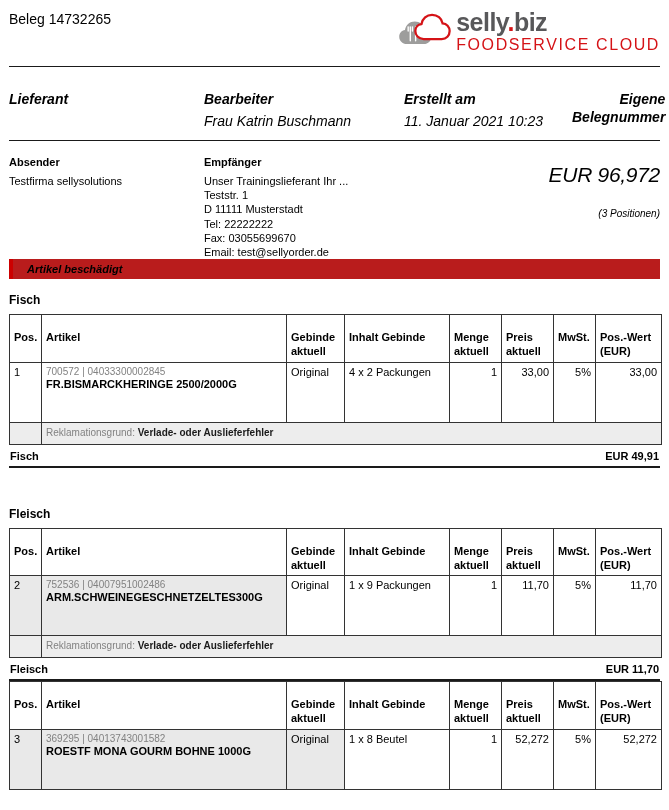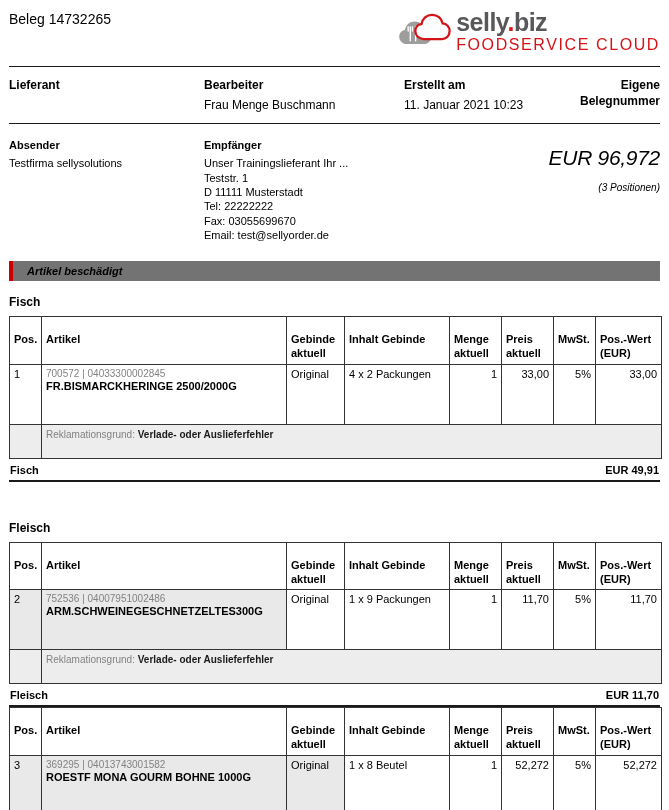--- a/index.html
+++ b/index.html
@@ -11,48 +11,48 @@
   .doc-title { font-size:17px; font-weight:bold; line-height:1.2; }
   .doc-subtitle { font-size:14px; margin-top:3px; }
   .logo { display:flex; align-items:flex-start; gap:4px; padding-top:2px; }
   .logo-txt { line-height:1; }
   .logo-name { font-size:25px; font-weight:bold; color:#58585a; letter-spacing:-0.5px; }
   .logo-name .dot { color:#d51317; }
   .logo-tag { font-size:16px; color:#d51317; letter-spacing:1.6px; margin-top:2px; white-space:nowrap; }
   .rule { border:none; border-top:1px solid #1a1a1a; margin-top:10px; }
 
   
-  .meta { display:grid; grid-template-columns:195px 200px 168px 1fr; margin-top:11px; font-size:12px; line-height:1.3; }
+  .meta { display:grid; grid-template-columns:195px 200px 168px 1fr; margin-top:23px; font-size:14px; line-height:1.3;font-style:italic; }
   .lbl { font-weight:bold; }
   .val { margin-top:4px; }
   .meta .right, .lbl.right { text-align:right; }
 
   
   .parties { display:grid; grid-template-columns:195px 250px 1fr; margin-top:14px; font-size:11px; line-height:1.3; }
   .total { text-align:right; padding-top:6px;font-style:italic; }
   .total-amount { font-size:21px; letter-spacing:-0.3px; }
-  .total-pos { font-size:10px; margin-top:10px; }
-
-  
-  .note { margin-top:19px; background:#737373; border-left:4px solid #cc0000; padding:4px 0 4px 14px; font-size:11px; font-weight:bold; font-style:italic; }
+  .total-pos { font-size:10px; margin-top:18px; }
+
+  
+  .note { background:#b91c1c; border-left:4px solid #cc0000; padding:4px 0 4px 14px; font-size:11px; font-weight:bold; font-style:italic; }
 
   
   .sec-title { font-size:12px; font-weight:bold; margin:14px 0 7px; }
   .sec-title.gap { margin-top:39px; }
 
   table { width:100%; border-collapse:collapse; table-layout:fixed; font-size:11px; }
   col.c-pos{width:32px} col.c-art{width:245px} col.c-geb{width:58px} col.c-inh{width:105px}
   col.c-men{width:52px} col.c-pre{width:52px} col.c-mws{width:42px} col.c-wer{width:66px}
   th, td { border:1px solid #333; vertical-align:top; text-align:left; padding:3px 4px; }
   th { font-weight:bold; line-height:1.25; padding-top:16px; height:36px; }
   tr.data td { height:60px; }
   td.num, th.num-h { text-align:right; }
   .art-code { color:#828282; font-size:10px; }
   .art-name { font-weight:bold; margin-top:1px; font-size:11px; }
-  tr.grund td { background:#ededed; height:34px; padding-top:4px; font-size:10px; }
+  tr.grund td { background:#ededed; height:22px; padding-top:4px; font-size:10px; }
   .grund-lbl { color:#828282; }
   .grund-val { font-weight:bold; color:#1a1a1a; }
   .hl { background:#e9e9e9; }
 
   .sec-footer { display:flex; justify-content:space-between; font-size:11px; font-weight:bold; padding:5px 1px 4px; border-bottom:2px solid #1a1a1a; }
 </style>
 </head>
 <body>
 
 <div class="page">
@@ -86,21 +86,21 @@
   </div>
 
   <hr class="rule">
 
   <div class="meta">
     <div>
       <div class="lbl">Lieferant</div>
     </div>
     <div>
       <div class="lbl">Bearbeiter</div>
-      <div class="val">Frau Menge Buschmann</div>
+      <div class="val">Frau Katrin Buschmann</div>
     </div>
     <div>
       <div class="lbl">Erstellt am</div>
       <div class="val">11. Januar 2021 10:23</div>
     </div>
     <div class="right">
       <div class="lbl">Eigene Belegnummer</div>
       <div class="val"></div>
     </div>
   </div>

